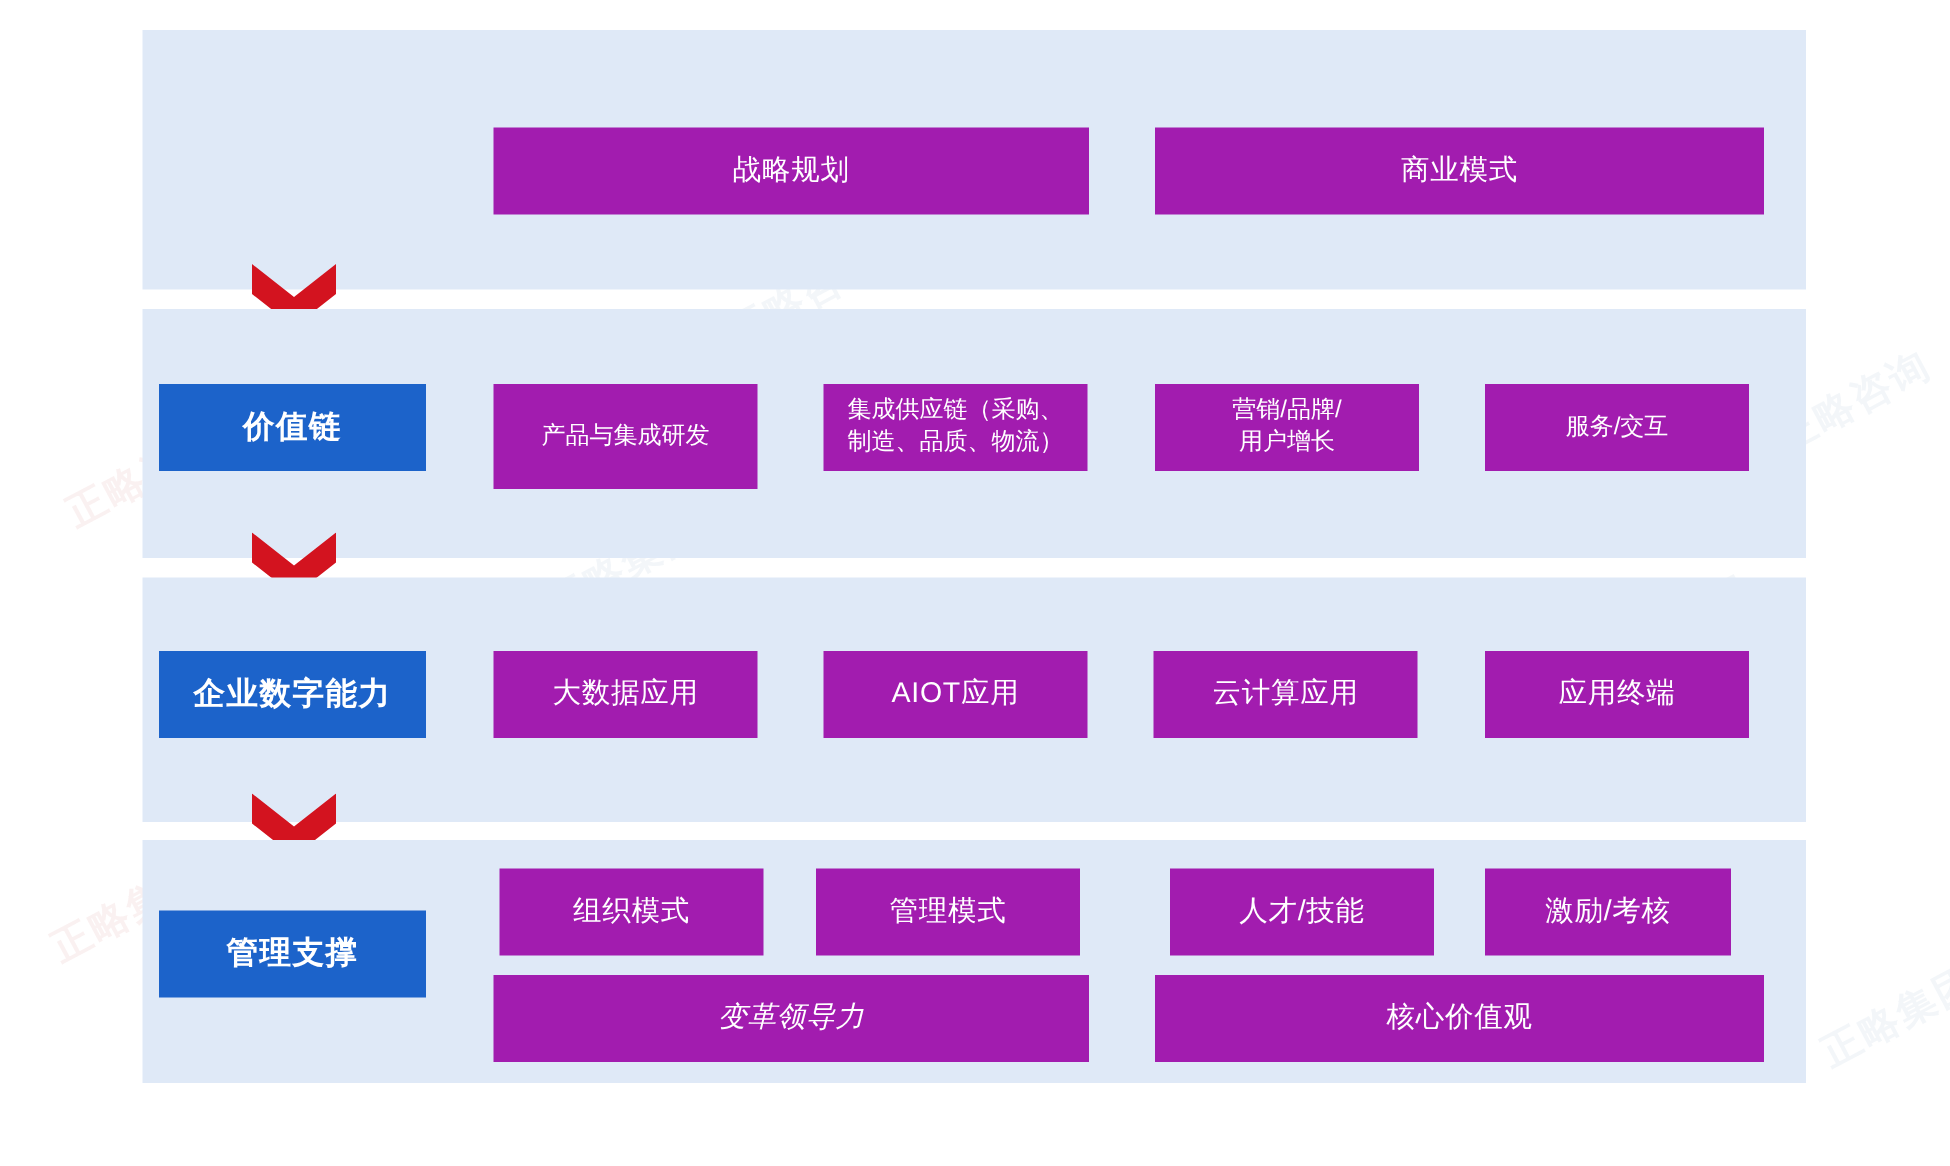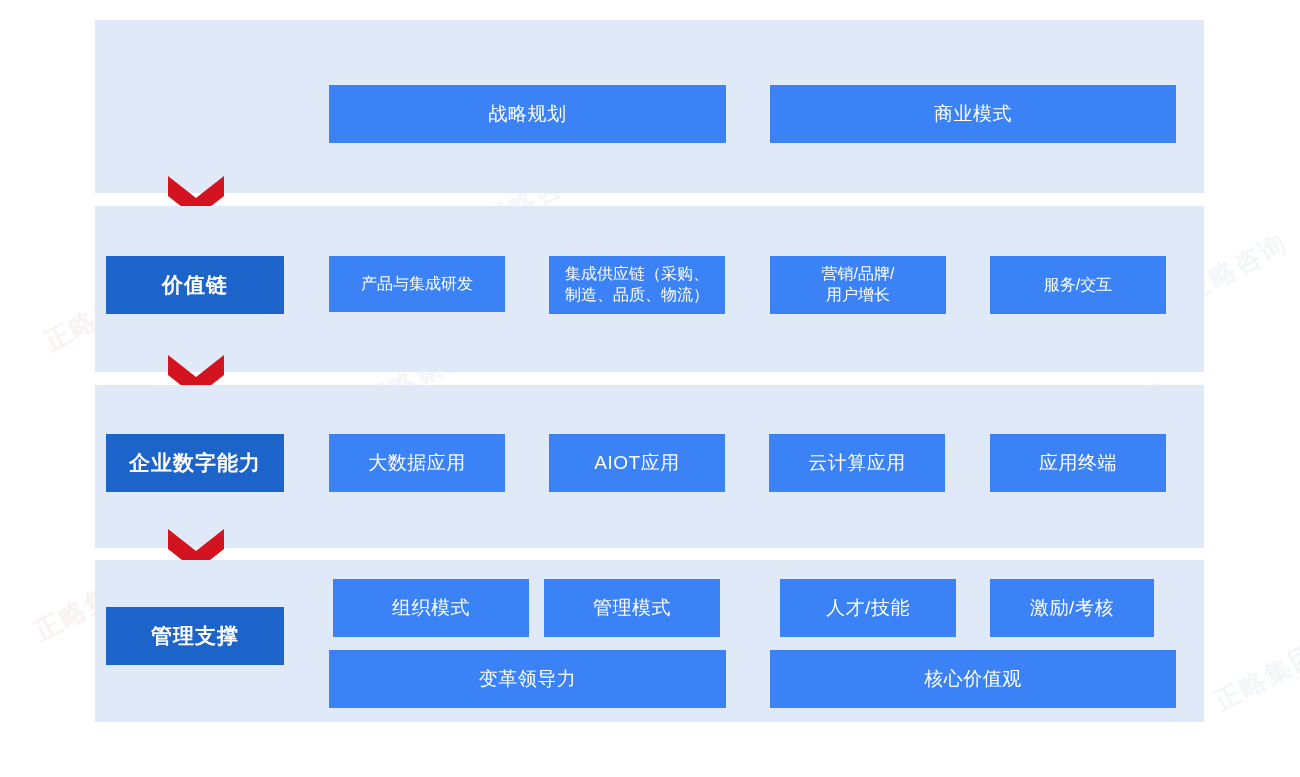--- a/index.html
+++ b/index.html
@@ -43,21 +43,21 @@
     display:flex;
     align-items:center;
     justify-content:center;
     text-align:center;
     line-height:1.25;
     letter-spacing:1px;
   }
 
   .cell{
     position:absolute;
-    background:#3b82f6;
+    background:#a21caf;
     color:#ffffff;
     display:flex;
     align-items:center;
     justify-content:center;
     text-align:center;
     font-size:19px;
     font-weight:400;
     line-height:1.3;
     white-space:pre-line;
     letter-spacing:0.5px;
@@ -98,21 +98,21 @@
   <div class="cell" style="left:770px;top:85px;width:406px;height:58px;">商业模式</div>
 
   <svg class="chev" style="left:168px;top:176px;" width="56" height="42" viewBox="0 0 56 42">
     <polygon points="0,0 28,22 56,0 56,20 28,42 0,20" fill="#d3131f"></polygon>
   </svg>
 
   <div class="band" style="top:206px;height:166px;"></div>
 
   <div class="tier-label" style="left:106px;top:256px;width:178px;height:58px;">价值链</div>
 
-  <div class="cell small" style="left:329px;top:256px;width:176px;height:56px;">产品与集成研发</div>
+  <div class="cell small" style="left:329px;top:256px;width:176px;height:70px;">产品与集成研发</div>
 
   <div class="cell small" style="left:549px;top:256px;width:176px;height:58px;">集成供应链（采购、
 制造、品质、物流）</div>
 
   <div class="cell small" style="left:990px;top:256px;width:176px;height:58px;">服务/交互</div>
 
   <div class="cell small" style="left:770px;top:256px;width:176px;height:58px;">营销/品牌/
 用户增长</div>
 
   <svg class="chev" style="left:168px;top:355px;" width="56" height="42" viewBox="0 0 56 42">
@@ -132,25 +132,25 @@
   <div class="cell" style="left:990px;top:434px;width:176px;height:58px;">应用终端</div>
 
   <svg class="chev" style="left:168px;top:529px;" width="56" height="42" viewBox="0 0 56 42">
     <polygon points="0,0 28,22 56,0 56,20 28,42 0,20" fill="#d3131f"></polygon>
   </svg>
 
   <div class="band" style="top:560px;height:162px;"></div>
 
   <div class="tier-label" style="left:106px;top:607px;width:178px;height:58px;">管理支撑</div>
 
-  <div class="cell" style="left:333px;top:579px;width:196px;height:58px;text-align:center;">组织模式</div>
+  <div class="cell" style="left:333px;top:579px;width:176px;height:58px;text-align:center;">组织模式</div>
 
   <div class="cell" style="left:544px;top:579px;width:176px;height:58px;">管理模式</div>
 
   <div class="cell" style="left:780px;top:579px;width:176px;height:58px;">人才/技能</div>
 
   <div class="cell" style="left:990px;top:579px;width:164px;height:58px;">激励/考核</div>
 
-  <div class="cell" style="left:329px;top:650px;width:397px;height:58px;">变革领导力</div>
+  <div class="cell" style="left:329px;top:650px;width:397px;height:58px;font-style:italic;">变革领导力</div>
 
   <div class="cell" style="left:770px;top:650px;width:406px;height:58px;">核心价值观</div>
 
 </div>
 
 </body></html>

